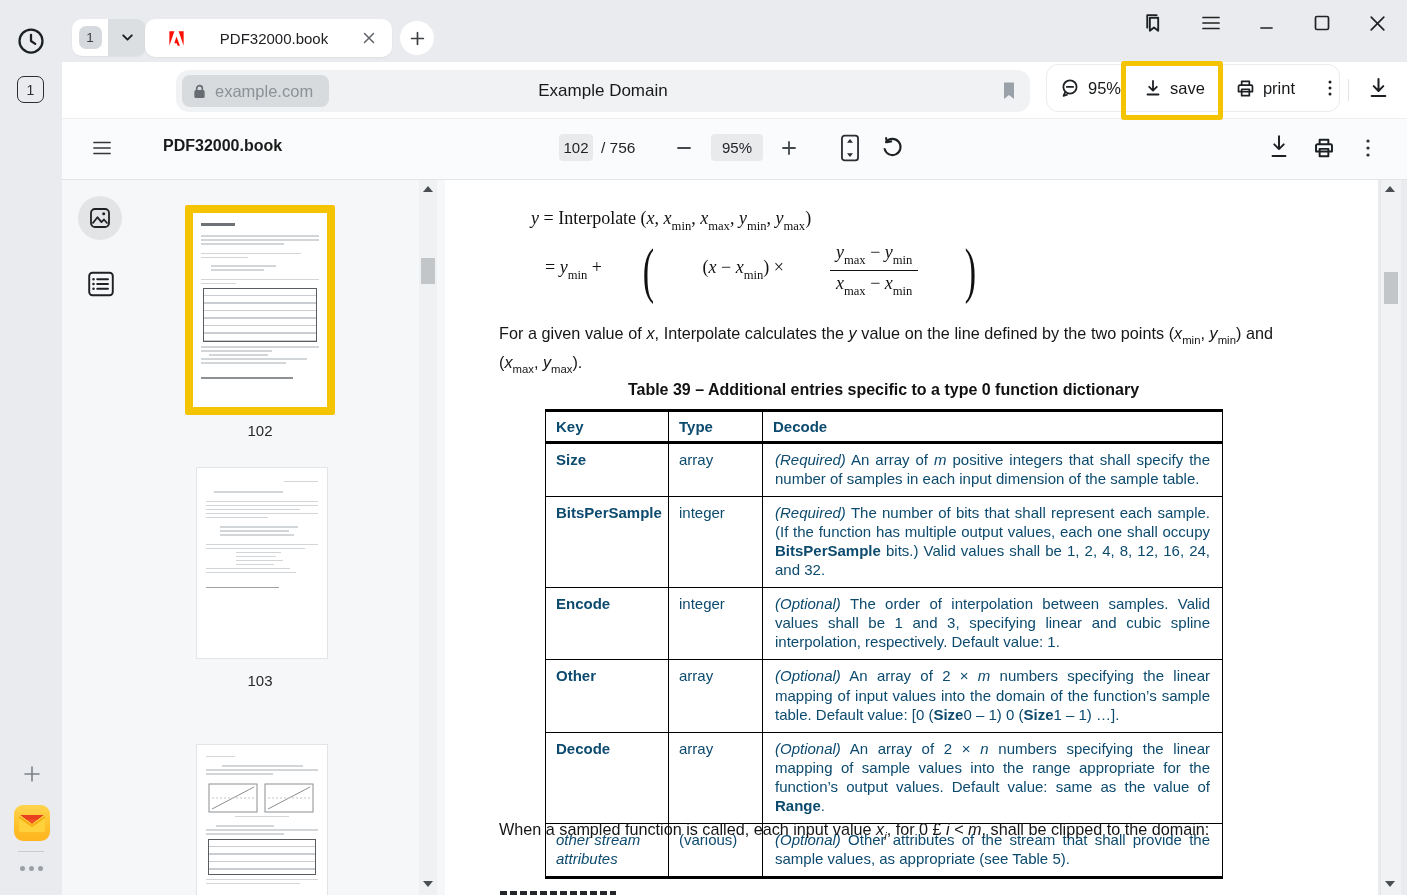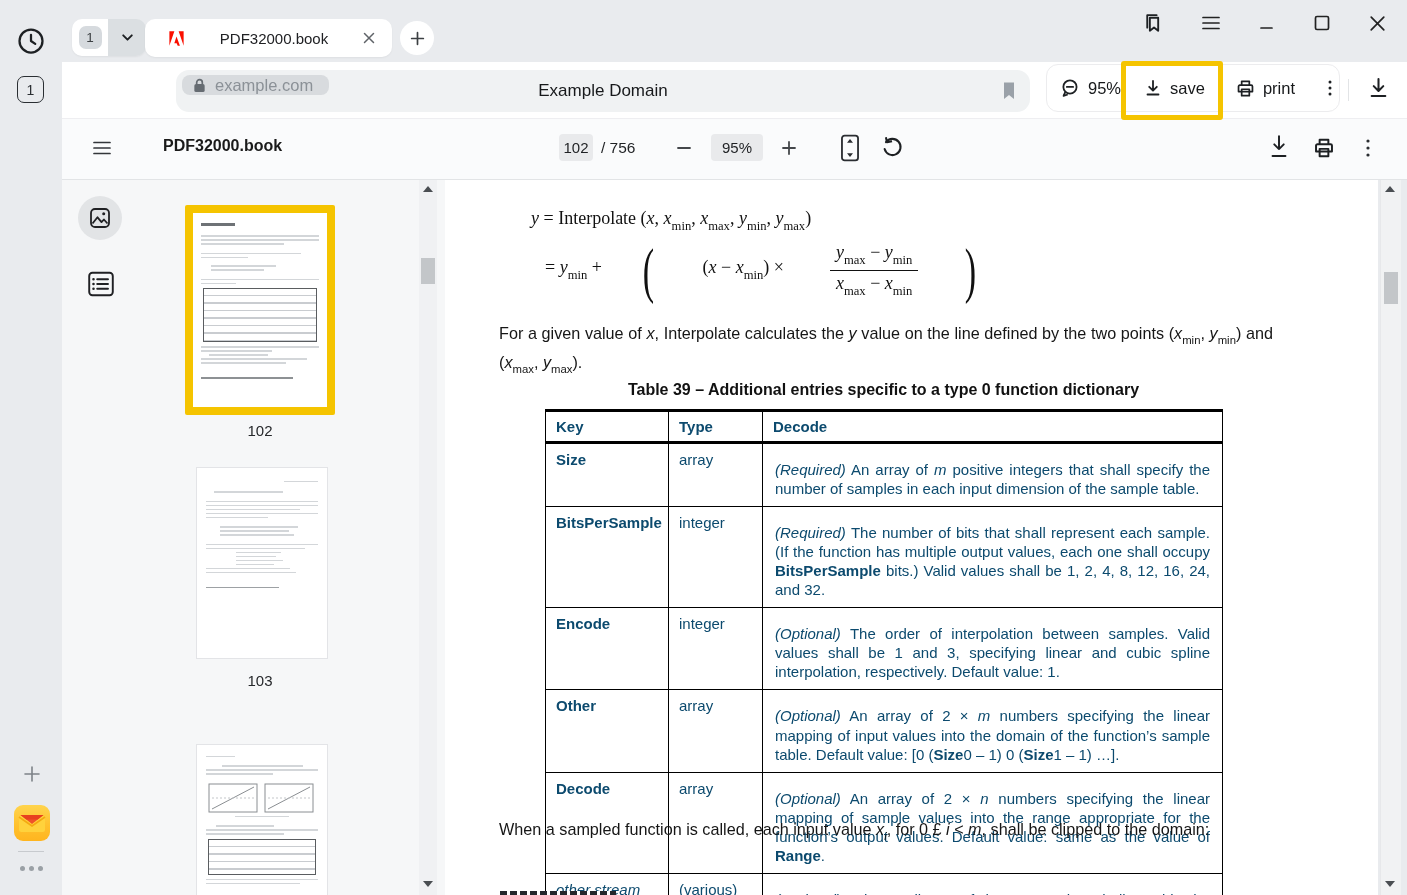--- a/index.html
+++ b/index.html
@@ -34,21 +34,21 @@
   .tab .ttitle{flex:1;text-align:center;font-size:15px;color:#202124;}
   .tab .tclose{margin-right:16px;}
   .newtab{position:absolute;left:338px;top:21px;width:34px;height:34px;background:#fff;border-radius:50%;
      display:flex;align-items:center;justify-content:center;}
   .winbtn{position:absolute;top:10px;width:26px;height:26px;display:flex;align-items:center;justify-content:center;}
 
   
   #addrrow{position:absolute;left:62px;top:62px;right:0;height:56px;background:#fff;}
   #addrrow .nav{position:absolute;top:74px;}
   .omnibox{position:absolute;left:114px;top:8px;width:854px;height:42px;background:#f0f2f3;border-radius:13px;}
-  .omnibox .host{position:absolute;left:6px;top:5px;height:20px;background:#d8dbde;border-radius:8px;
+  .omnibox .host{position:absolute;left:6px;top:5px;height:32px;background:#d8dbde;border-radius:8px;
      display:flex;align-items:center;padding:0 16px 0 10px;}
   .omnibox .host span{font-size:16.5px;color:#8b9197;margin-left:8px;}
   .omnibox .ptitle{position:absolute;left:0;right:0;top:0;height:42px;display:flex;align-items:center;
      justify-content:center;font-size:17px;color:#17191b;}
   .omnibox .bkm{position:absolute;right:13px;top:11px;}
   .actgroup{position:absolute;left:984px;top:2px;width:292px;height:46px;background:#fff;border:1px solid #ececee;
      border-radius:12px;display:flex;align-items:center;}
   .actitem{display:flex;align-items:center;gap:7px;font-size:16.5px;color:#16181a;}
   .vsep{width:1px;height:22px;background:#e2e4e6;}
   #save-highlight{position:absolute;left:1059px;top:-1px;width:92px;height:49px;border:5px solid #F5C400;
@@ -106,21 +106,21 @@
   .frac .num{padding:0 6px 2px;border-bottom:1.2px solid #111;}
   .frac .den{padding:2px 6px 0;}
   #para1{position:absolute;left:54px;top:142px;width:774px;font-size:16.2px;line-height:1.62;color:#161616;text-align:justify;}
   #tcaption{position:absolute;left:100px;top:203px;width:677px;text-align:center;font-size:16px;font-weight:700;color:#111;}
   #dtable{position:absolute;left:100px;top:231px;width:677px;border-collapse:collapse;table-layout:fixed;
      font-size:15px;color:#0c4a6e;}
   #dtable col.c1{width:123px;} #dtable col.c2{width:94px;} #dtable col.c3{width:460px;}
   #dtable th,#dtable td{border:1px solid #000;vertical-align:top;padding:6px 10px 8px;line-height:1.27;text-align:left;}
   #dtable thead th{border-top:3px solid #000;border-bottom:3px solid #000;font-weight:700;padding:5px 10px;}
   #dtable tbody tr:last-child td{border-bottom:3px solid #000;}
-  #dtable td.val{text-align:justify;padding:16px 12px 8px;}
+  #dtable td.val{text-align:justify;padding:6px 12px 8px;}
   #dtable td.key{font-weight:700;}
   #dtable td.key.it{font-weight:400;font-style:italic;}
   #para2{position:absolute;left:54px;top:642px;width:820px;font-size:16.2px;color:#161616;}
   #eq3{position:absolute;left:86px;top:676px;}
   #next-clip{position:absolute;left:55px;top:713px;width:116px;height:4px;
      background:repeating-linear-gradient(90deg,#23262b 0 7px,#fff 7px 10px);}
   #main-sbar{left:1380px;top:178px;height:717px;position:absolute;border-left:1px solid #e7e8ea;
      width:20px;background:#f1f2f3;}
 
   .seg-i{font-style:italic;}

